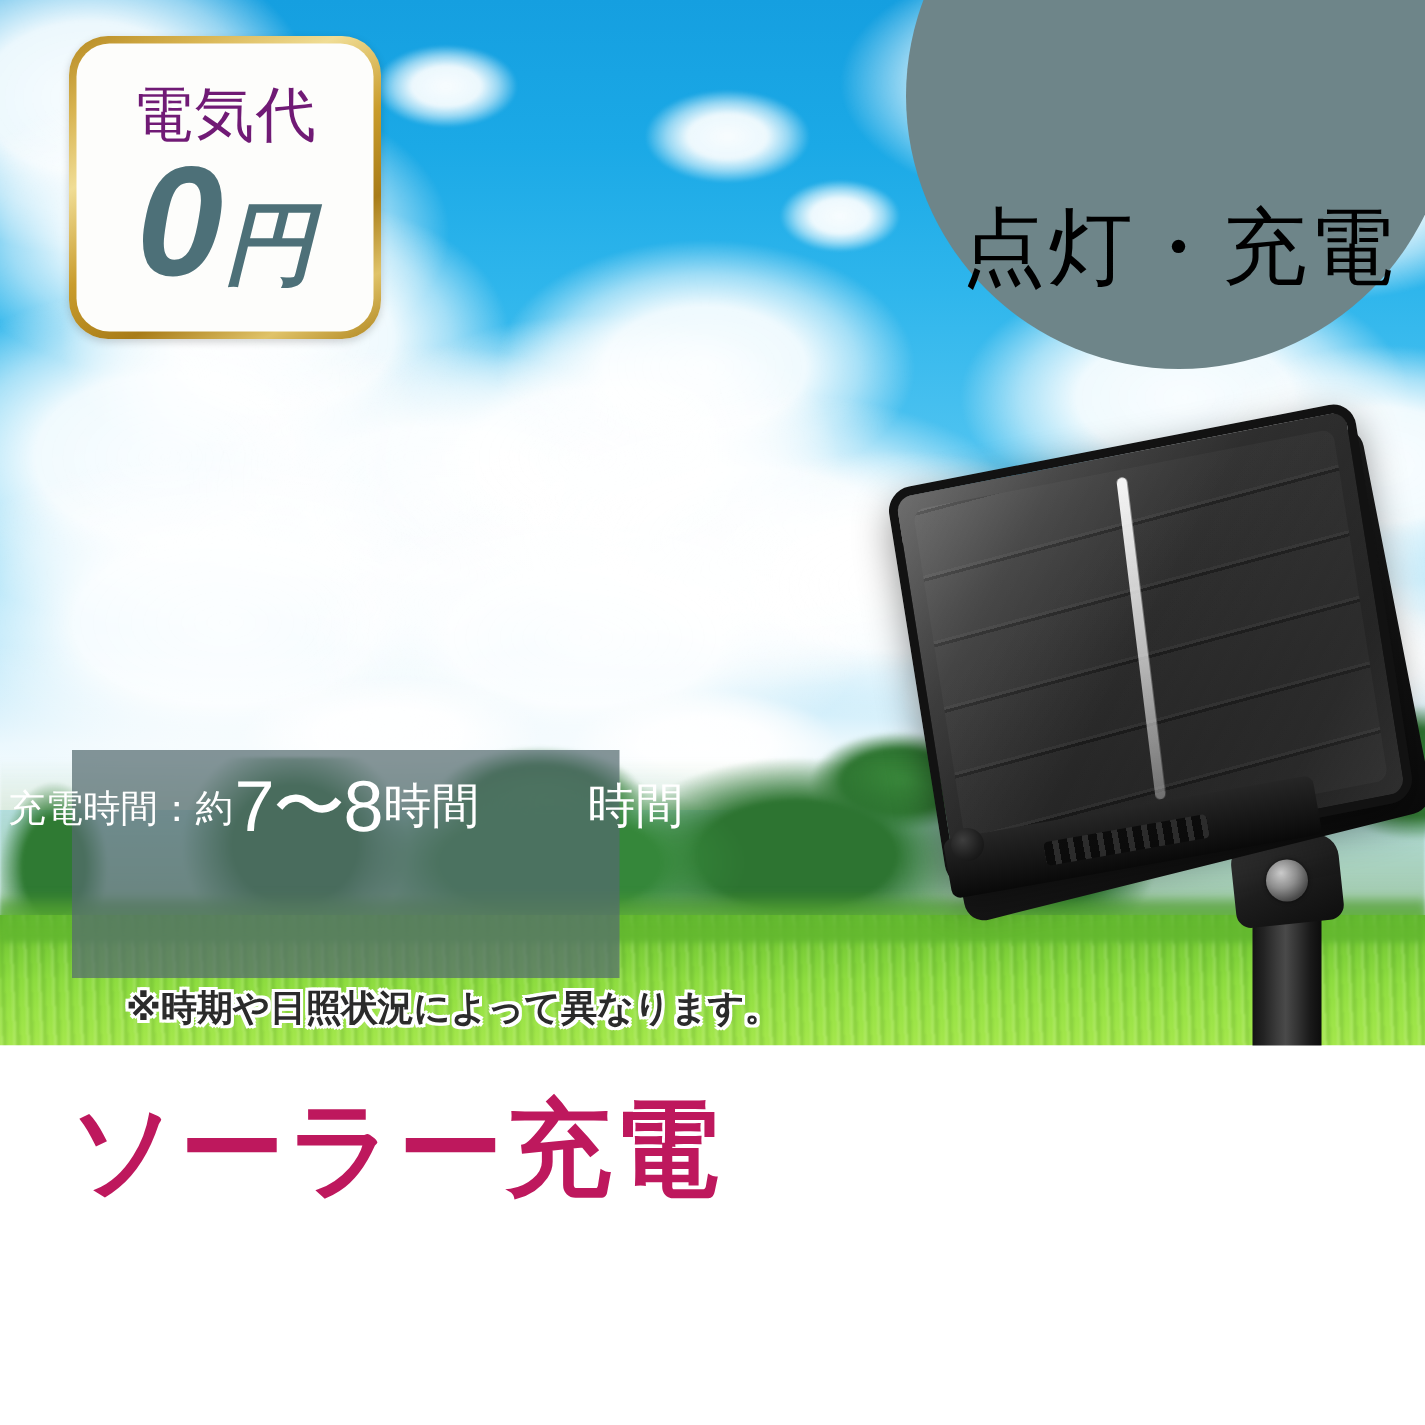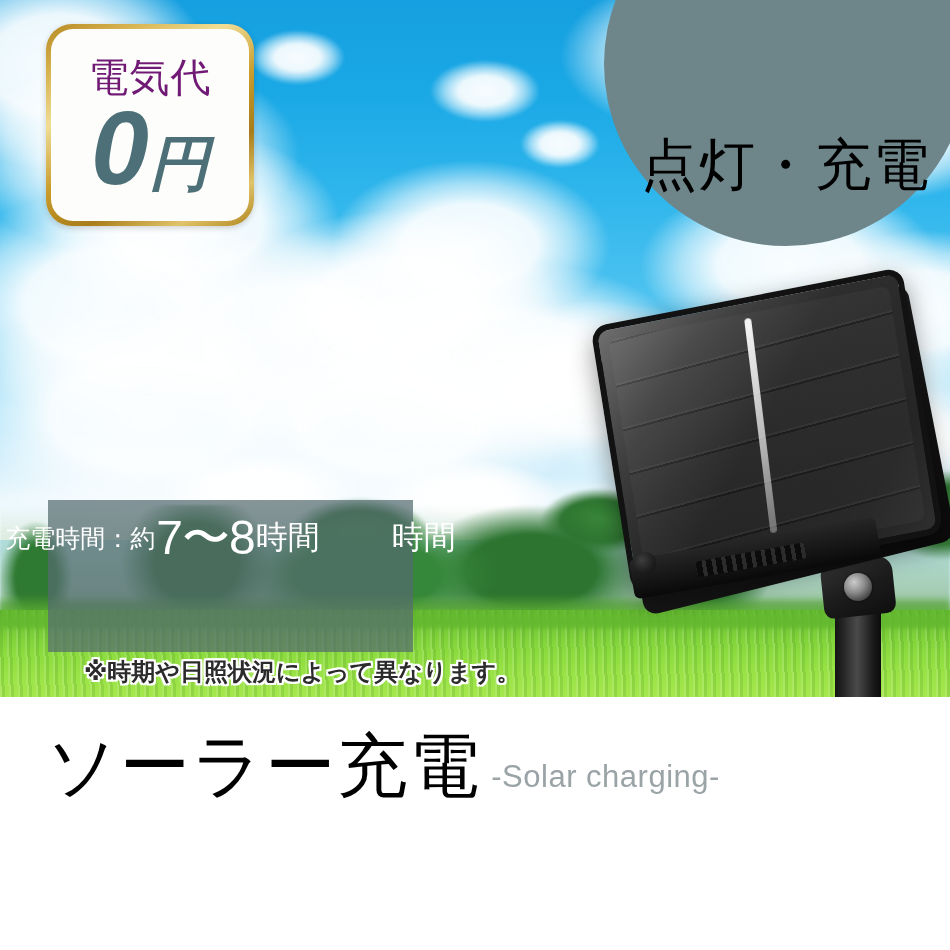--- a/index.html
+++ b/index.html
@@ -402,23 +402,23 @@
   .headline {
     position:absolute;
     left:46px; top:34px;
     display:flex;
     align-items:flex-end;
     white-space:nowrap;
   }
   .headline-jp {
     font-size:70px;
     line-height:1;
-    color:#000000;
+    color:#be185d;
     letter-spacing:2px;
-    font-weight:400;
+    font-weight:700;
   }
   .headline-en {
     font-size:31px;
     color:#9aa3a6;
     margin-left:10px;
     margin-bottom:6px;
     letter-spacing:.5px;
     font-weight:400;
   }
   .desc {
@@ -516,19 +516,18 @@
     <div class="spec-row top">
       <span class="spec-unit">時間</span>
     </div>
   </div>
 
   <div class="spec-note">※時期や日照状況によって異なります。</div>
 
   <div class="bottom">
     <div class="headline">
       <span class="headline-jp">ソーラー充電</span>
-      <span class="headline-en">-Solar charging-</span>
     </div>
     <div class="desc">
     </div>
   </div>
 
 </div>
 
 </body></html>

